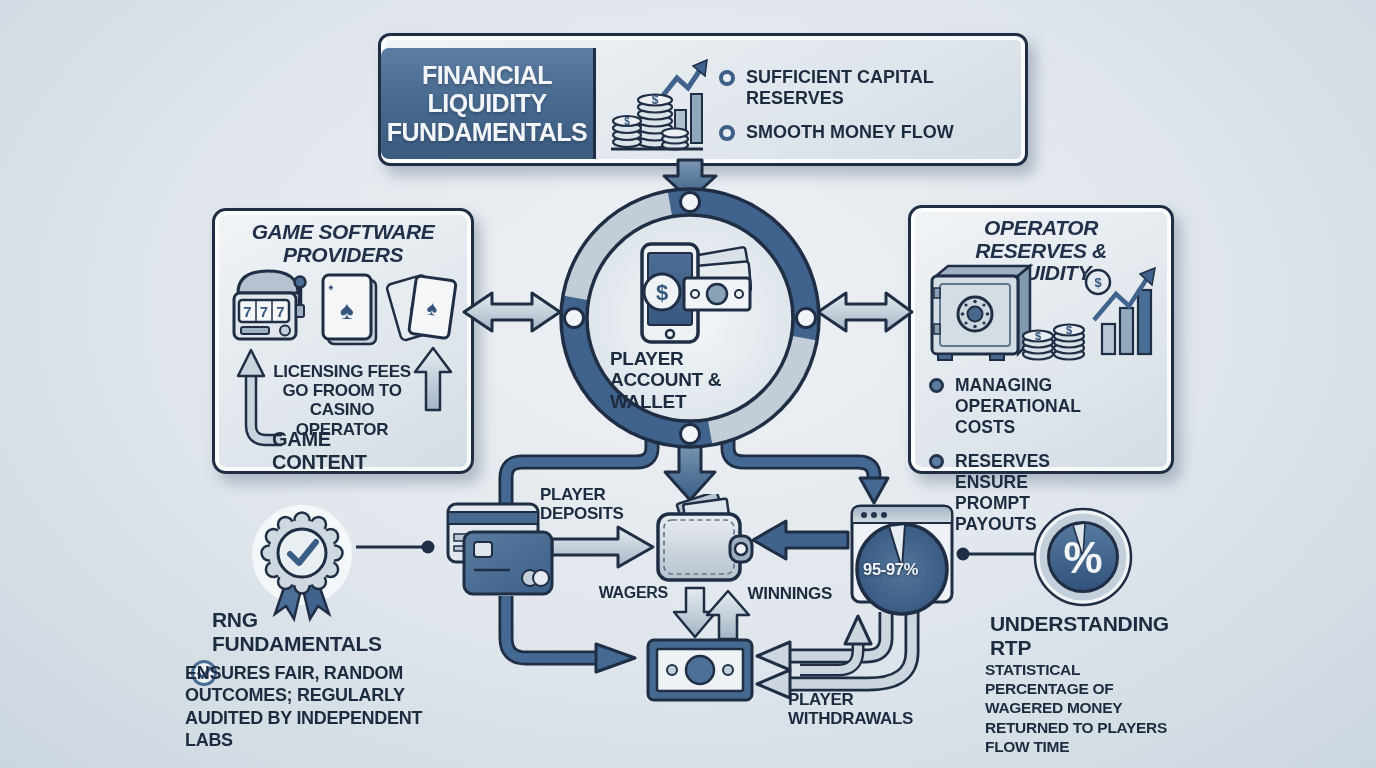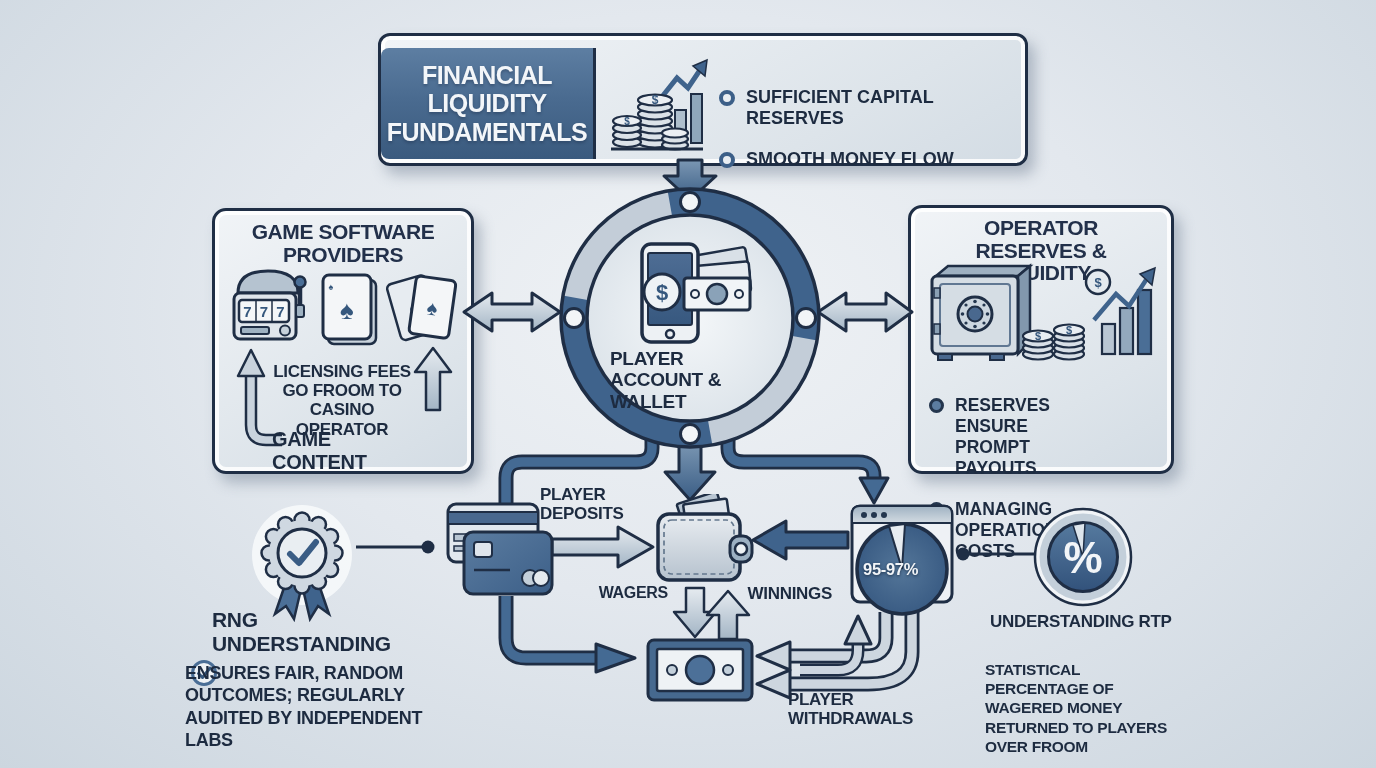--- a/index.html
+++ b/index.html
@@ -5,31 +5,31 @@
   html,body{margin:0;padding:0;background:#cfd8e1;}
   .canvas{position:relative;width:1376px;height:768px;overflow:hidden;
     background:radial-gradient(ellipse at 50% 40%, #eff2f5 0%, #e3e8ee 45%, #ccd6df 100%);
     font-family:"Liberation Sans",sans-serif;color:#1d2b40;}
   .abs{position:absolute;}
   svg{display:block;font-family:"Liberation Sans",sans-serif;}
   .box{position:absolute;border:3px solid #1f2e45;border-radius:14px;
     background:linear-gradient(150deg,#f1f4f7 0%,#dde4ea 70%,#d3dce4 100%);
     box-shadow:7px 9px 14px rgba(108,124,145,.45), inset 0 0 0 4px rgba(255,255,255,.85);}
   .lbl{position:absolute;font-weight:bold;line-height:1.13;letter-spacing:-.3px;text-align:left;color:#1d2b40;}
-  .title{font-weight:bold;text-align:center;letter-spacing:-.4px;line-height:1.08;color:#22304a;}
+  .title{font-weight:bold;text-align:center;letter-spacing:-.4px;line-height:1.08;color:#22304a;font-style:italic;}
   .overlay{position:absolute;left:0;top:0;z-index:2;}.z3{z-index:3}.z4{z-index:4}
   
   .header-box{left:378px;top:33px;width:644px;height:127px;border-radius:12px;z-index:1;}
   .hdr-panel{position:absolute;left:0;top:0;bottom:4px;width:212px;border-radius:8px 0 0 8px;
     background:linear-gradient(#5d7ea2 0%,#4a6b90 45%,#3a5a7e 100%);
     border-right:3px solid #1f2e45;display:flex;align-items:center;justify-content:center;margin-top:12px;}
   .hdr-title{color:#f3f6f9;font-size:25px;font-weight:bold;text-align:center;line-height:1.14;
     letter-spacing:-.5px;padding:0 6px;text-shadow:0 2px 3px rgba(20,35,60,.35);}
   .bullets{position:absolute;list-style:none;margin:0;padding:0;}
-  .bullets li{display:flex;gap:11px;margin-bottom:13px;font-weight:bold;margin-top:20px;}
+  .bullets li{display:flex;gap:11px;margin-bottom:13px;font-weight:bold;}
   .dot{flex:none;width:8px;height:8px;border-radius:50%;background:#e8edf2;border:4px solid #3c5f88;margin-top:3px;}
   .dot2{flex:none;width:9px;height:9px;border-radius:50%;background:#5c7da1;border:3px solid #24364e;margin-top:3px;}
   .hdr-bullets{left:338px;top:31px;width:240px;font-size:18px;}
   .rb-bullets{left:18px;top:167px;width:175px;font-size:17.5px;}
   
   .left-box{left:212px;top:208px;width:256px;height:260px;z-index:1;}
   .right-box{left:908px;top:205px;width:260px;height:263px;z-index:1;}
   .pie-value{color:#f2f5f8;text-shadow:0 1px 3px rgba(18,32,52,.75);}
 </style>
 </head>
@@ -113,25 +113,25 @@
     </g>
   </svg>
   <div class="lbl z3" style="left:268px;top:362px;width:148px;font-size:17px;text-align:center">LICENSING FEES GO FROOM TO CASINO OPERATOR</div>
   <div class="lbl z3" style="left:272px;top:428px;width:150px;font-size:20px;text-align:left">GAME CONTENT</div>
 
   <div class="box right-box">
     <div class="title" style="padding:9px 25px 0;font-size:21px;width:205px;margin:0 auto">OPERATOR RESERVES &amp; LIQUIDITY</div>
     <ul class="bullets rb-bullets">
       <li>
         <span class="dot2"></span>
-        <span>RESERVES ENSURE PROMPT PAYOUTS</span>
+        <span>MANAGING OPERATIONAL COSTS</span>
       </li>
       <li>
         <span class="dot2"></span>
-        <span>MANAGING OPERATIONAL COSTS</span>
+        <span>RESERVES ENSURE PROMPT PAYOUTS</span>
       </li>
     </ul>
   </div>
   <svg class="abs z3" style="left:926px;top:262px" width="232" height="104" viewBox="0 0 232 104">
     <polygon points="10,14 22,4 104,4 92,14" fill="#9eb0c1" stroke="#1f2e45" stroke-width="2.5"></polygon>
     <polygon points="92,14 104,4 104,80 92,92" fill="#8298ad" stroke="#1f2e45" stroke-width="2.5"></polygon>
     <rect x="6" y="14" width="86" height="78" rx="5" fill="#d5dde4" stroke="#1f2e45" stroke-width="3"></rect>
     <rect x="14" y="22" width="70" height="62" rx="3" fill="none" stroke="#607792" stroke-width="2"></rect>
     <rect x="8" y="26" width="6" height="10" fill="#8aa0b4" stroke="#1f2e45" stroke-width="1.5"></rect>
     <rect x="8" y="62" width="6" height="10" fill="#8aa0b4" stroke="#1f2e45" stroke-width="1.5"></rect>
@@ -307,21 +307,21 @@
         <circle cx="24.4" cy="37.5" r="7.5"></circle>
         <circle cx="36.5" cy="25.4" r="7.5"></circle>
       <circle cx="53" cy="21" r="7.5"></circle>
         <circle cx="69.5" cy="25.4" r="7.5"></circle>
         <circle cx="81.6" cy="37.5" r="7.5"></circle>
     </g>
     <circle cx="53" cy="54" r="33" fill="#cfd8e1"></circle>
     <circle cx="53" cy="54" r="24" fill="#e9eef2" stroke="#1f2e45" stroke-width="3"></circle>
     <path d="M 41 55 L 50 64 L 67 43" stroke="#3a5d85" stroke-width="6" stroke-linecap="round" stroke-linejoin="round" fill="none"></path>
   </svg>
-  <div class="lbl z3" style="left:212px;top:608px;width:190px;font-size:21px">RNG UNDERSTANDING</div>
+  <div class="lbl z3" style="left:212px;top:608px;width:190px;font-size:21px">RNG FUNDAMENTALS</div>
   <svg class="abs z3" style="left:190px;top:659px" width="28" height="28" viewBox="0 0 28 28">
     <circle cx="14" cy="14" r="11.5" fill="#eef2f5" stroke="#4a6e96" stroke-width="3"></circle>
     <path d="M 8.5 14.5 L 12.5 18.5 L 20 9" stroke="#35577d" stroke-width="3" stroke-linecap="round" stroke-linejoin="round" fill="none"></path>
   </svg>
   <div class="lbl z3" style="left:185px;top:662px;width:240px;font-size:18px;line-height:1.24">ENSURES FAIR, RANDOM OUTCOMES; REGULARLY AUDITED BY INDEPENDENT LABS</div>
 
   <svg class="abs z4" style="left:442px;top:498px" width="112" height="104" viewBox="0 0 112 104">
     <defs>
       <linearGradient id="gCard" x1="0" y1="0" x2="1" y2="1">
         <stop offset="0" stop-color="#5b7ca0"></stop>
@@ -397,16 +397,16 @@
         <stop offset="0" stop-color="#567a9f"></stop>
           <stop offset="1" stop-color="#32527b"></stop>
       </linearGradient>
     </defs>
     <circle cx="51" cy="51" r="48" fill="#f1f4f7" stroke="#1f2e45" stroke-width="2.5"></circle>
     <circle cx="51" cy="51" r="39" fill="none" stroke="#c3cfda" stroke-width="9"></circle>
     <circle cx="51" cy="51" r="34.5" fill="url(#gPct)" stroke="#1f2e45" stroke-width="3"></circle>
     <polygon points="51,51 41,19 53,17" fill="#dde5ec" stroke="#1f2e45" stroke-width="1.5"></polygon>
     <text x="51" y="67" font-size="44" font-weight="bold" fill="#f2f5f8" text-anchor="middle">%</text>
   </svg>
-  <div class="lbl z3" style="left:990px;top:612px;width:190px;font-size:17px">UNDERSTANDING RTP</div>
-  <div class="lbl z3" style="left:985px;top:660px;width:200px;font-size:15.5px;line-height:1.24">STATISTICAL PERCENTAGE OF WAGERED MONEY RETURNED TO PLAYERS OVER FROOM</div>
+  <div class="lbl z3" style="left:990px;top:612px;width:190px;font-size:21px">UNDERSTANDING RTP</div>
+  <div class="lbl z3" style="left:985px;top:660px;width:200px;font-size:15.5px;line-height:1.24">STATISTICAL PERCENTAGE OF WAGERED MONEY RETURNED TO PLAYERS FLOW TIME</div>
 
 </div>
 
 </body></html>

